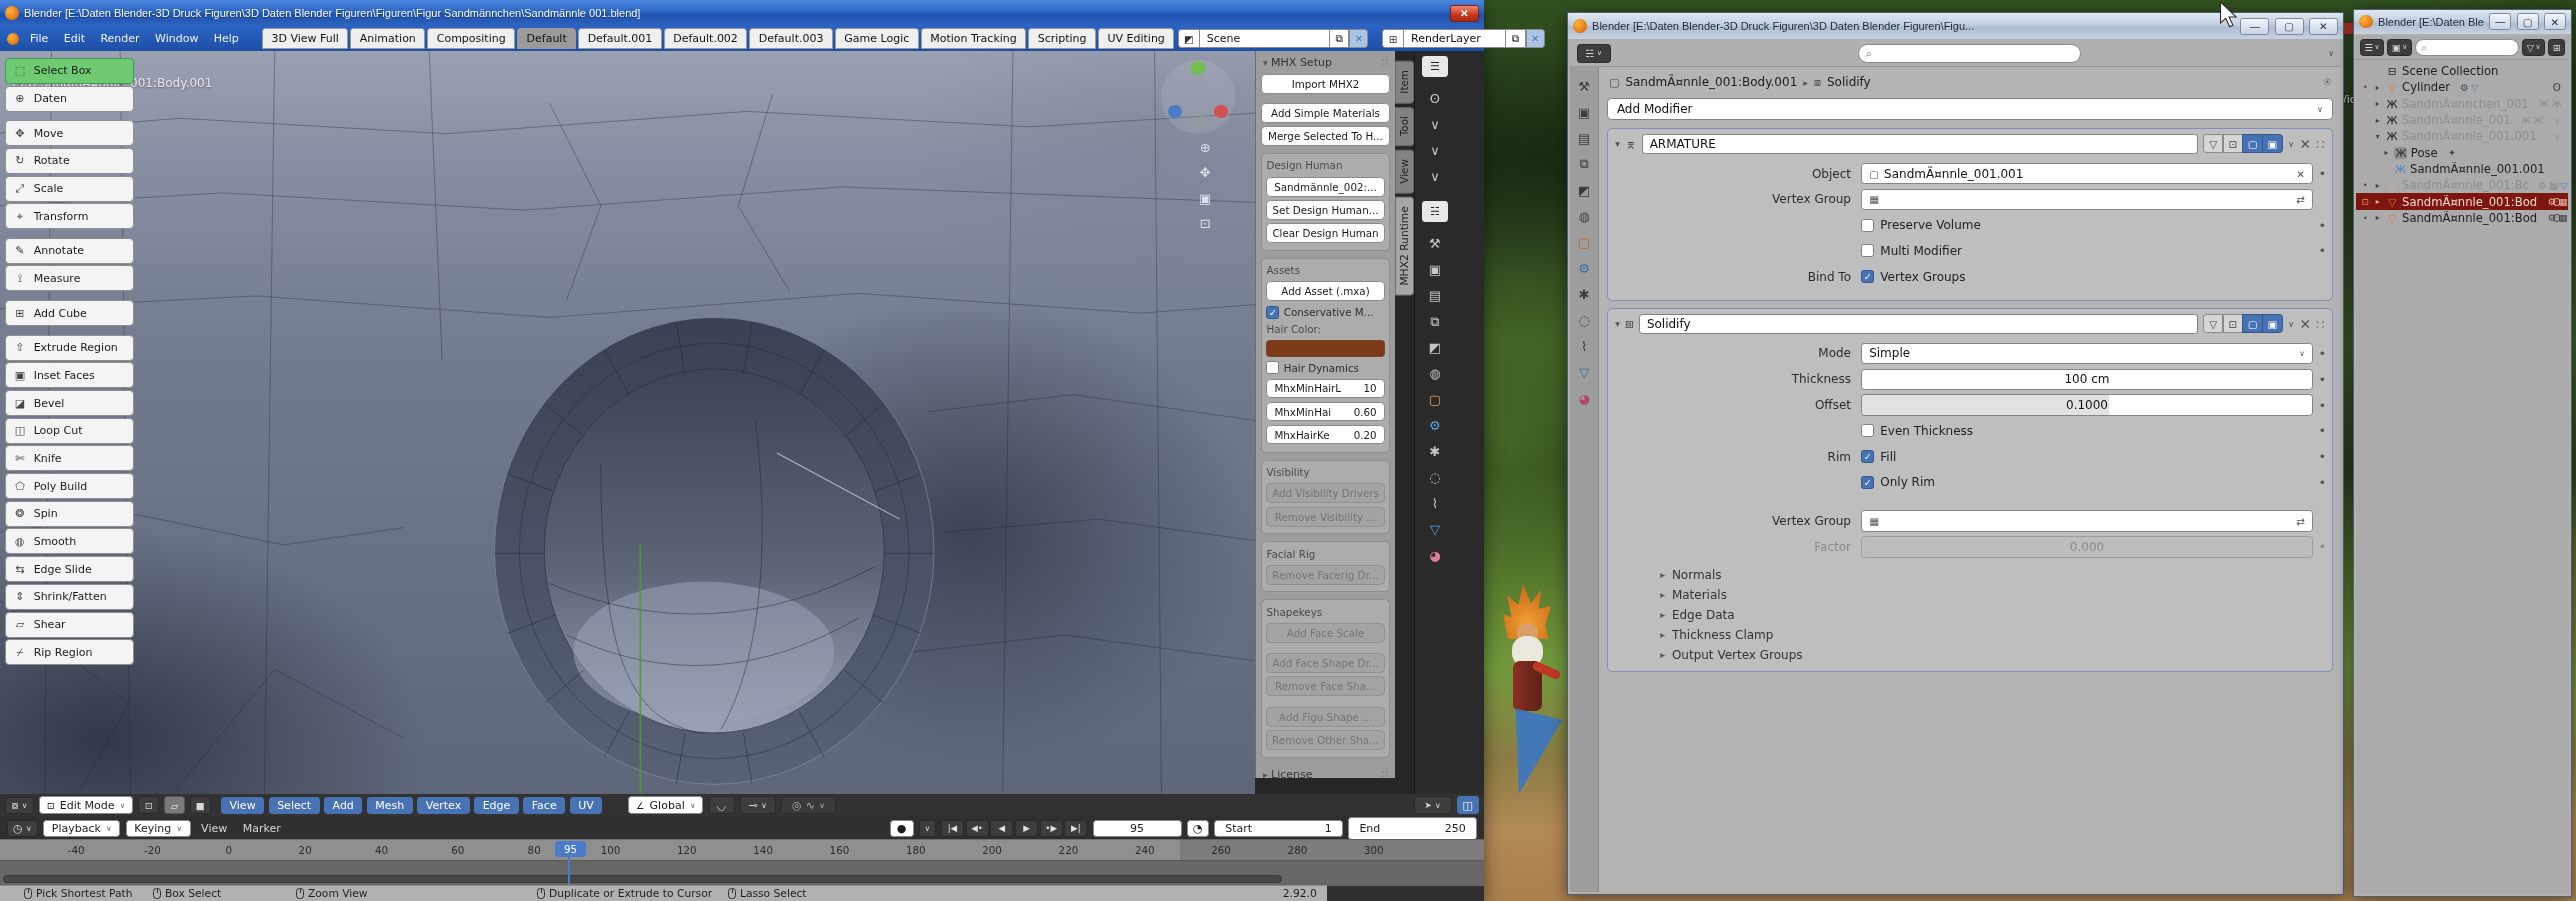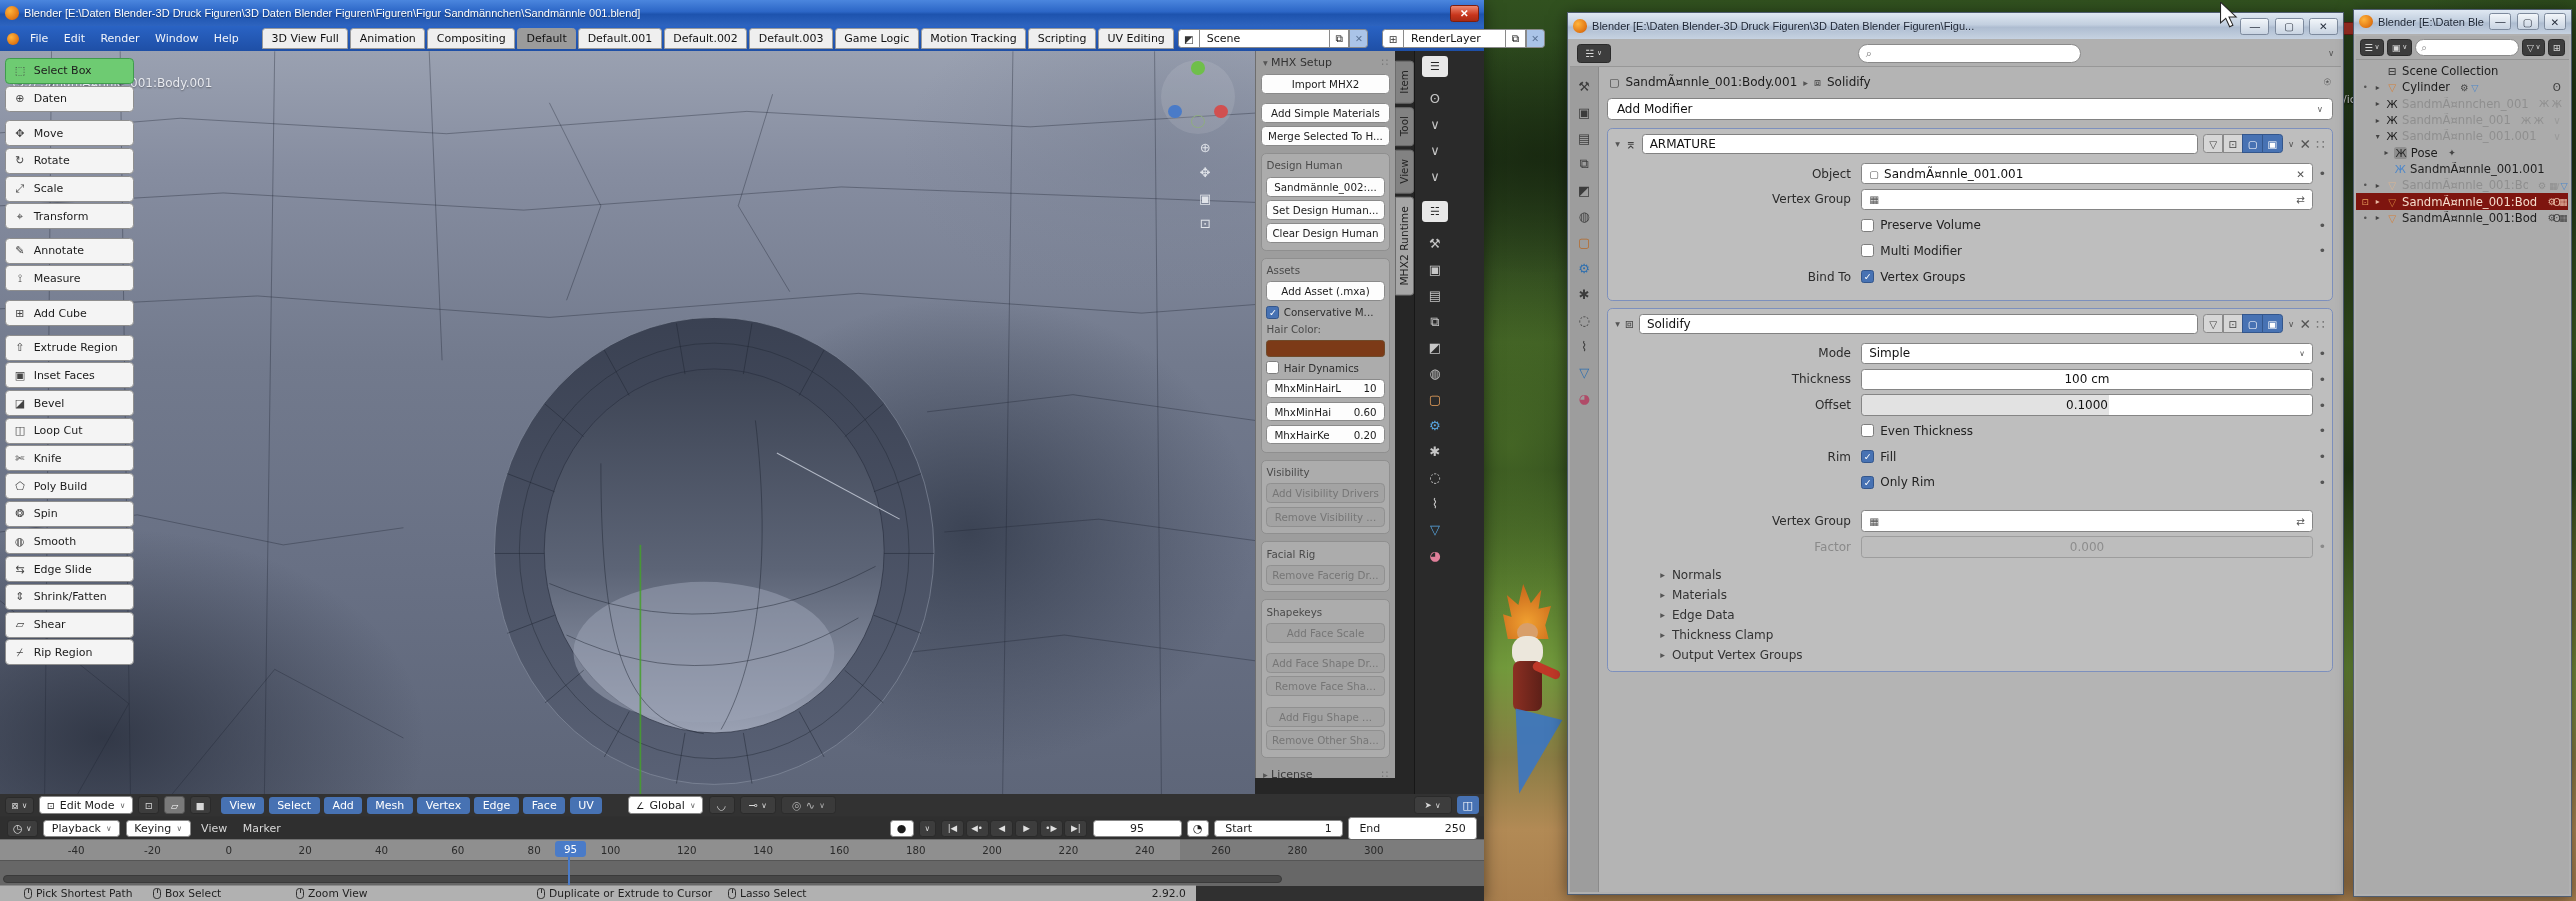--- a/index.html
+++ b/index.html
@@ -107,21 +107,21 @@
   .tlh .plain { color:#d9d9d9; font-size:11px; padding:0 5.2px; }
   .transport { display:flex; gap:1.7px; }
   .tbtn { width:23px; height:17px; border-radius:3.4px; background:#3d3d3d; border:0.9px solid #2a2a2a; color:#e0e0e0; font-size:8.6px; display:flex; align-items:center; justify-content:center; }
   .ruler { position:absolute; left:0; top:839px; width:1484px; height:20.6px; background:#8f8f8f; border-top:0.9px solid #6f6f6f; display:flex; padding:0 72px 0 38px; align-items:center; }
   .tick { flex:1; text-align:center; font-size:10.3px; color:#2a2a2a; }
   .endshade { position:absolute; left:1180px; top:839px; width:304px; height:46px; background:rgba(40,40,40,.18); }
   .playhead { position:absolute; left:555px; top:841px; width:31px; height:16.3px; background:#4a7bc8; border-radius:3.4px; color:#fff; font-size:10.3px; display:flex; align-items:center; justify-content:center; z-index:3; }
   .phline { position:absolute; left:568px; top:857px; width:1.7px; height:28px; background:#4a7bc8; z-index:3; }
   .tracks { position:absolute; left:0; top:860px; width:1484px; height:26px; background:#676767; border-top:0.9px solid #555; }
   .hscroll { position:absolute; left:3.4px; bottom:2.6px; width:1279px; height:8.6px; border-radius:4.3px; background:#474747; border:0.9px solid #3a3a3a; }
-  .statusbar { position:absolute; left:0; top:885px; width:1196px; height:16.3px; background:#b1b1b1; border-top:0.9px solid #8c8c8c; font-size:10.7px; color:#1f1f1f; }
+  .statusbar { position:absolute; left:0; top:885px; width:1327px; height:16.3px; background:#b1b1b1; border-top:0.9px solid #8c8c8c; font-size:10.7px; color:#1f1f1f; }
   .hint { position:absolute; top:0.9px; display:flex; align-items:center; gap:4.3px; }
   .mouse { width:7.7px; height:11px; border:1.3px solid #2f2f2f; border-radius:3.4px; position:relative; }
   .mouse::after { content:""; position:absolute; left:2.7px; top:0; width:1.3px; height:4.3px; background:#2f2f2f; }
   .version { position:absolute; right:10.3px; top:0.9px; }
 
   
   #win2 { left:1567px; top:12px; width:777px; height:883px; }
   .w2body { position:absolute; left:1.7px; top:27.5px; right:1.7px; bottom:1.7px; background:#b4b4b4; }
   .w2head { height:26px; display:flex; align-items:center; padding:0 6.9px; gap:8.6px; background:#b0b0b0; border-bottom:0.9px solid #979797; }
   .w2head .esel { width:34px; height:19px; gap:2.6px; font-size:10.3px; }

